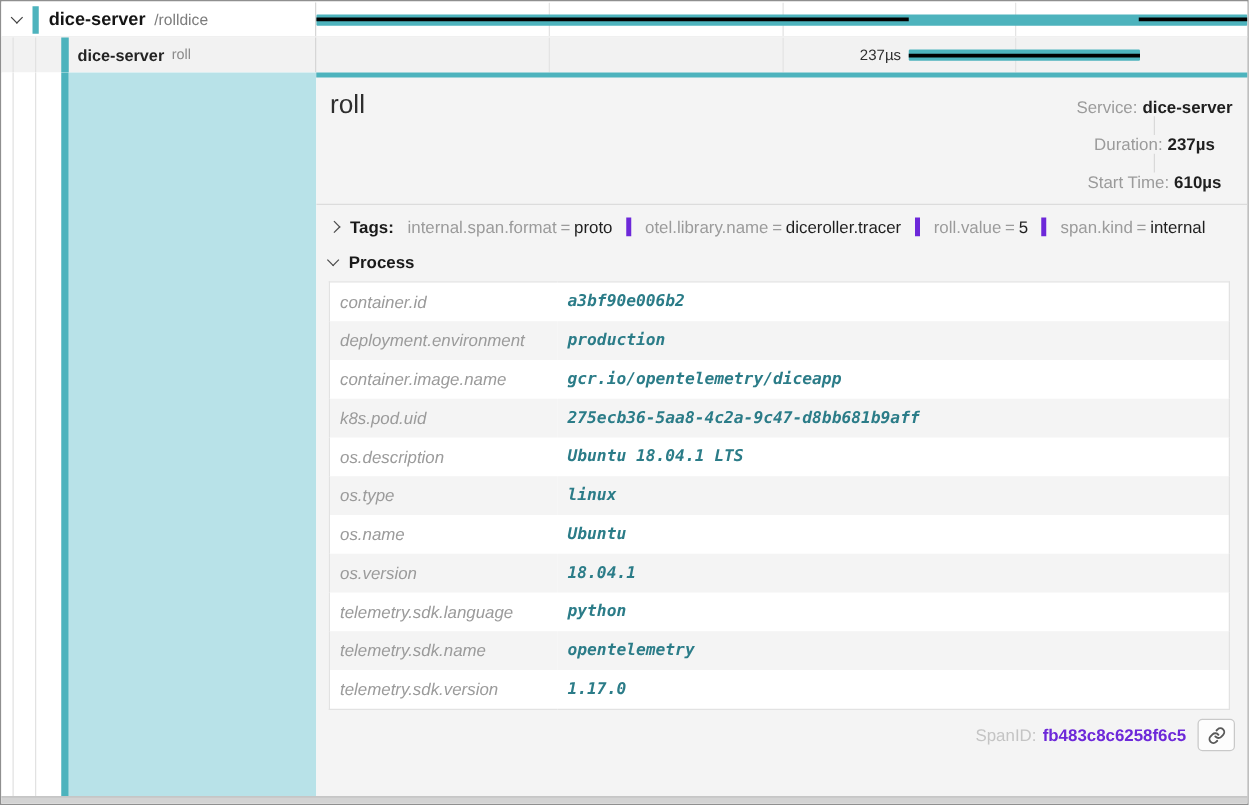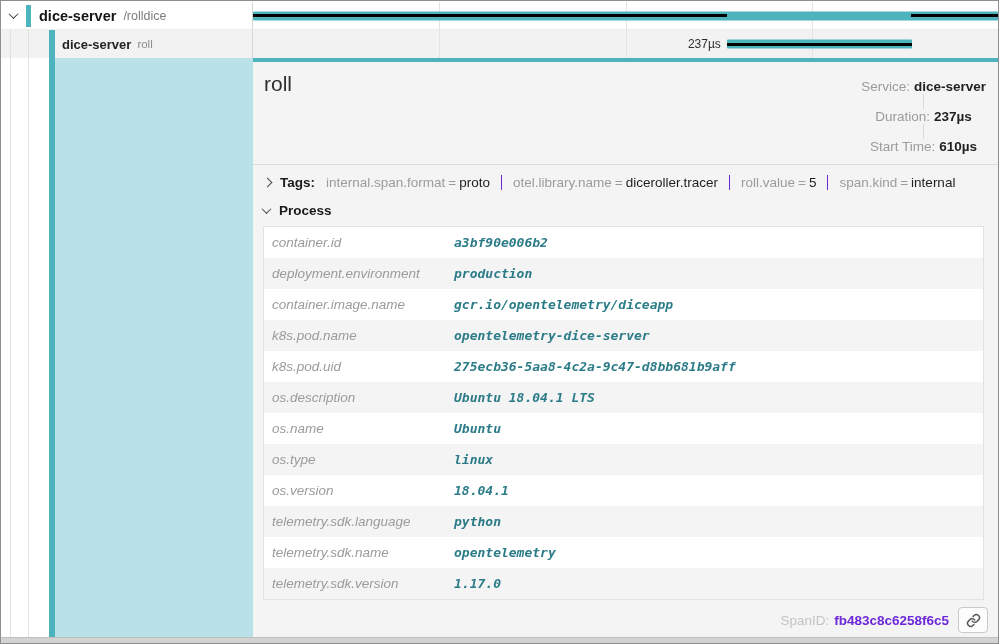--- a/index.html
+++ b/index.html
@@ -44,21 +44,21 @@
   .panel-header{display:flex;align-items:baseline;justify-content:space-between;
     padding:10px 12px 10px 11px;border-bottom:1px solid #dcdcdc;}
   .title{font-size:21px;color:#2e2e2e;font-weight:500;line-height:1.1;}
   .summary{display:flex;align-items:center;font-size:13.5px;color:#9b9b9b;flex-direction:column;}
   .sum-item{white-space:nowrap;}
   .sum-val{color:#1f1f1f;font-weight:700;margin-left:4px;}
   .sum-div{width:1px;height:15px;background:#d9d9d9;margin:0 11px;align-self:center;}
   .tags-row{display:flex;align-items:center;padding:10px 10px 0 11px;font-size:13.5px;cursor:pointer;}
   .tags-chev{margin-right:9px;flex:none;border-color:#4a4a4a;}
   .tags-label{font-weight:700;color:#1a1a1a;margin-right:11px;}
-  .tag-item{color:#1f1f1f;padding:0 11px;border-left:1px solid #6d28d9;white-space:nowrap;}
+  .tag-item{color:#1f1f1f;padding:0 11px;border-left:4px solid #6d28d9;white-space:nowrap;}
   .tag-item:first-of-type{border-left:none;padding-left:0;margin-top:40px;}
   .tag-key{color:#9b9b9b;} .tag-eq{color:#9b9b9b;padding:0 3px;}
   .process-row{display:flex;align-items:center;padding:13px 26px 0 10px;font-size:13.5px;cursor:pointer;}
   .process-label{font-weight:700;color:#1a1a1a;margin-left:9px;}
   .kv-table{margin:8px 14px 0 10px;border:1px solid #e2e2e2;border-collapse:collapse;background:#fff;
     width:calc(100% - 24px);table-layout:fixed;font-style:italic;}
   .kv-table tr:nth-child(even){background:#f4f4f4;}
   .kv-table td{padding:8px 8px;font-size:13.5px;vertical-align:middle;}
   td.k{color:#9b9b9b;width:166px;}
   td.v{font-family:"DejaVu Sans Mono",monospace;font-size:13px;color:var(--val);font-weight:600;}
@@ -159,38 +159,34 @@
           </tr>
           <tr>
             <td class="k">deployment.environment</td>
             <td class="v">production</td>
           </tr>
           <tr>
             <td class="k">container.image.name</td>
             <td class="v">gcr.io/opentelemetry/diceapp</td>
           </tr>
           <tr>
-            <td class="k">k8s.pod.name</td>
-            <td class="v">opentelemetry-dice-server</td>
-          </tr>
-          <tr>
             <td class="k">k8s.pod.uid</td>
             <td class="v">275ecb36-5aa8-4c2a-9c47-d8bb681b9aff</td>
           </tr>
           <tr>
             <td class="k">os.description</td>
             <td class="v">Ubuntu 18.04.1 LTS</td>
           </tr>
           <tr>
+            <td class="k">os.type</td>
+            <td class="v">linux</td>
+          </tr>
+          <tr>
             <td class="k">os.name</td>
             <td class="v">Ubuntu</td>
-          </tr>
-          <tr>
-            <td class="k">os.type</td>
-            <td class="v">linux</td>
           </tr>
           <tr>
             <td class="k">os.version</td>
             <td class="v">18.04.1</td>
           </tr>
           <tr>
             <td class="k">telemetry.sdk.language</td>
             <td class="v">python</td>
           </tr>
           <tr>

